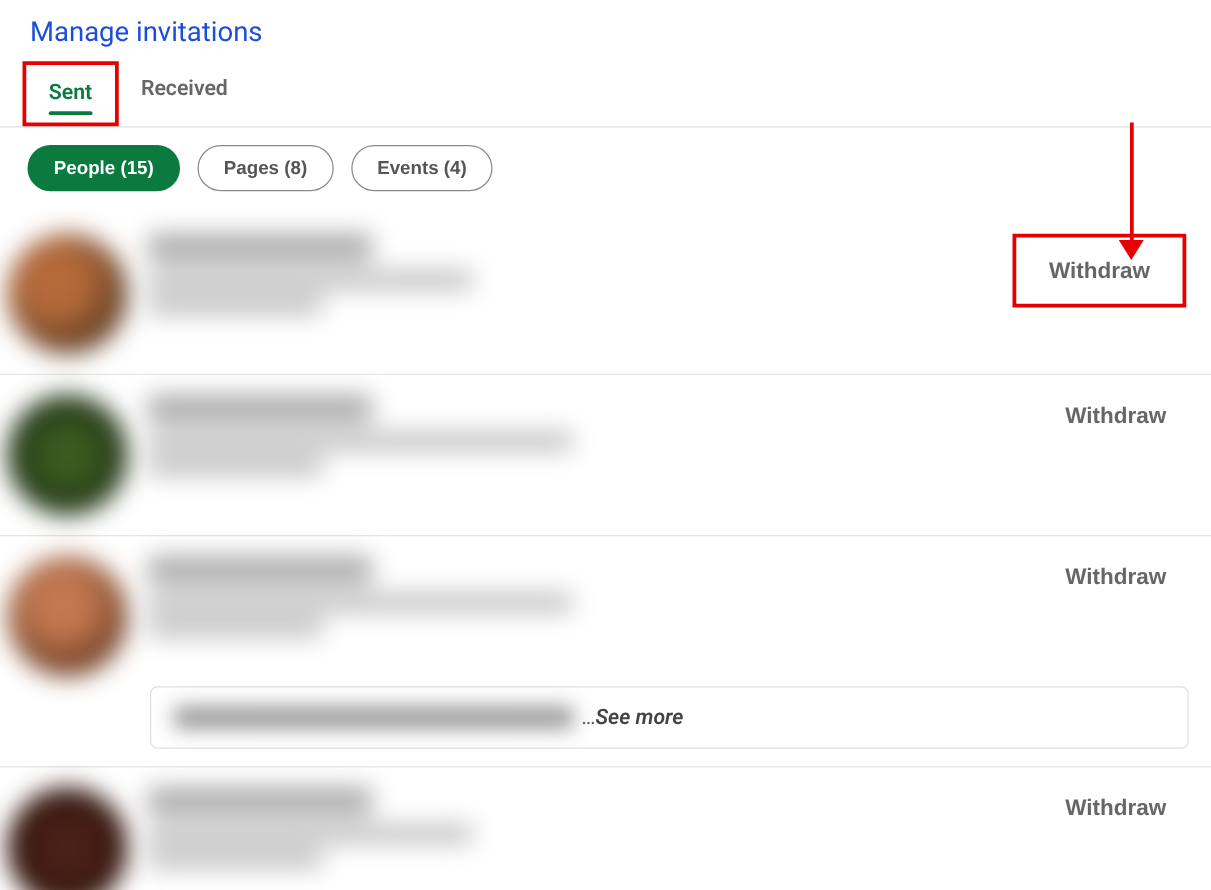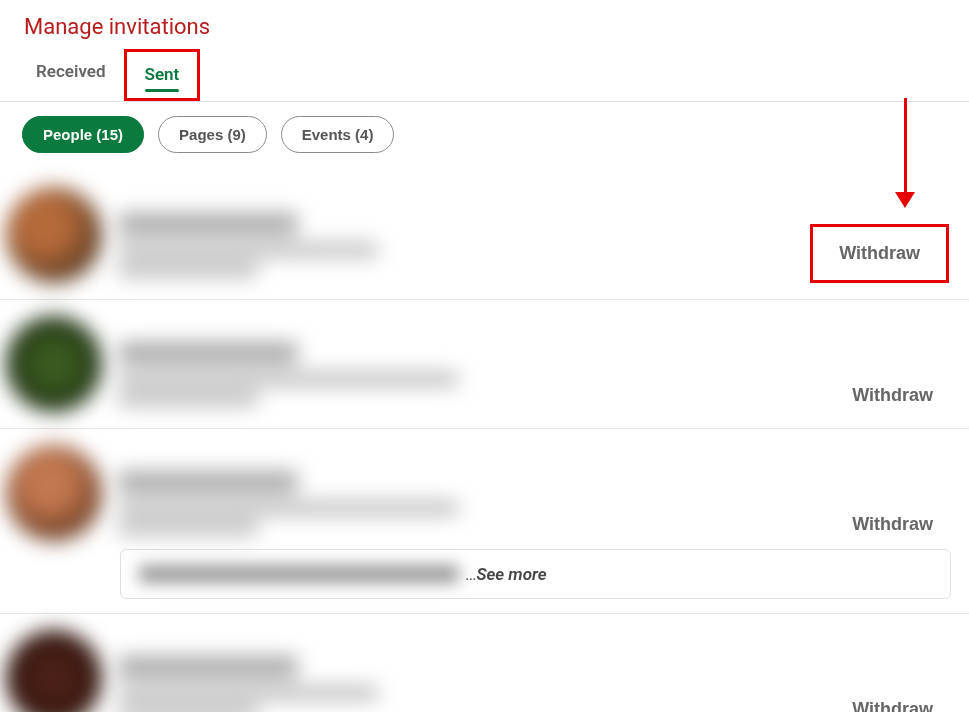--- a/index.html
+++ b/index.html
@@ -8,21 +8,21 @@
       background: #fff;
       color: #191919;
       width: 969px;
     }
     .header {
       padding: 14px 24px 10px 24px;
     }
     .page-title {
       font-size: 22px;
       font-weight: 400;
-      color: #b91c1c;
+      color: #1d4ed8;
     }
     .tabs {
       display: flex;
       padding: 0 18px;
       gap: 0;
       border-bottom: 1px solid #e0e0e0;
     }
     .tab {
       padding: 12px 18px 14px 18px;
       font-size: 17px;
@@ -66,21 +66,21 @@
       background: #0a7a3f;
       border-color: #0a7a3f;
       color: #fff;
     }
     .list {
       display: flex;
       flex-direction: column;
     }
     .row {
       display: flex;
-      align-items: flex-end;
+      align-items: flex-start;
       padding: 16px 24px 16px 0;
       border-bottom: 1px solid #e6e6e6;
       position: relative;
       min-height: 120px;
     }
     .row .avatar {
       width: 96px;
       height: 96px;
       border-radius: 50%;
       margin-left: 6px;
@@ -193,34 +193,34 @@
 </head>
 <body>
 
 <div class="container">
 
   <div class="header">
     <h1 class="page-title">Manage invitations</h1>
   </div>
 
   <div class="tabs">
+    <div class="tab active highlighted">
+      <span>Sent</span>
+    </div>
     <div class="tab">
       <span>Received</span>
-    </div>
-    <div class="tab active highlighted">
-      <span>Sent</span>
     </div>
   </div>
 
   <div class="filters">
     <button class="pill active">
       <span>People (15)</span>
     </button>
     <button class="pill">
-      <span>Pages (9)</span>
+      <span>Pages (8)</span>
     </button>
     <button class="pill">
       <span>Events (4)</span>
     </button>
   </div>
 
   <div class="arrow-annotation">
     <div class="shaft"></div>
     <div class="head"></div>
   </div>

